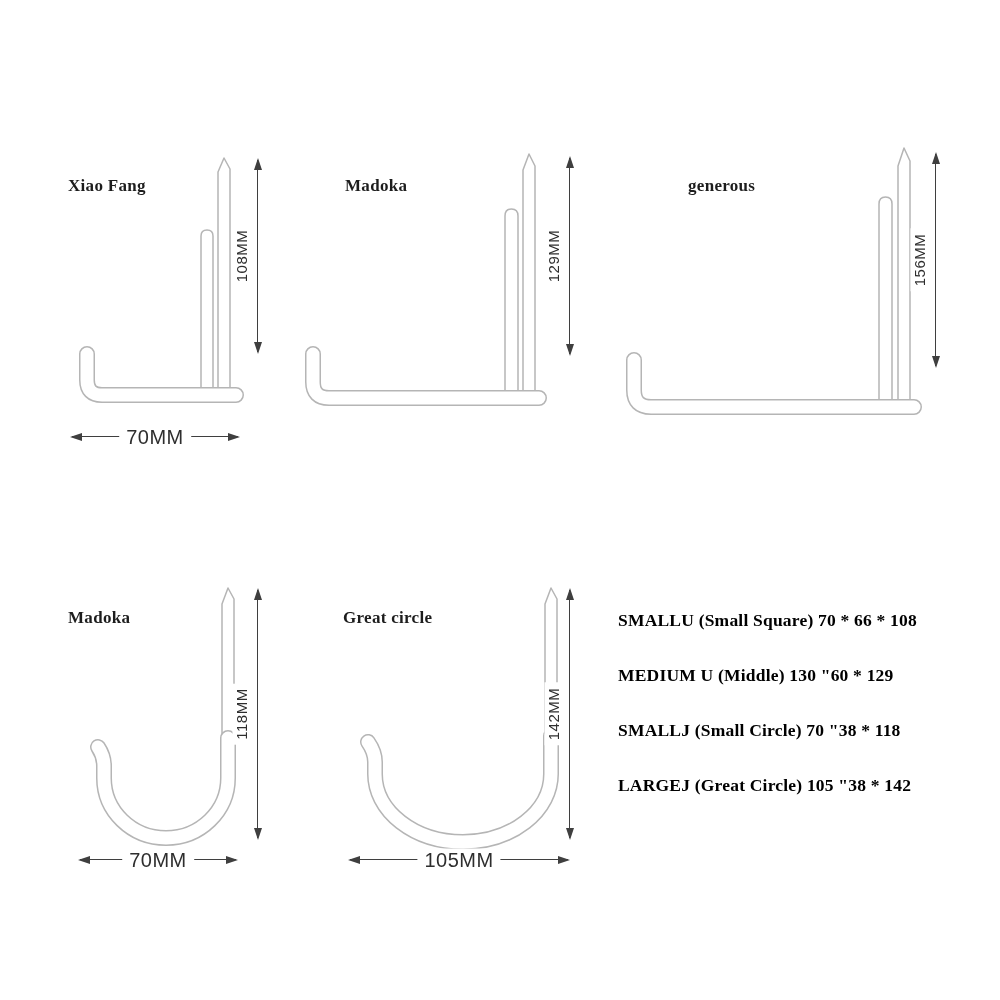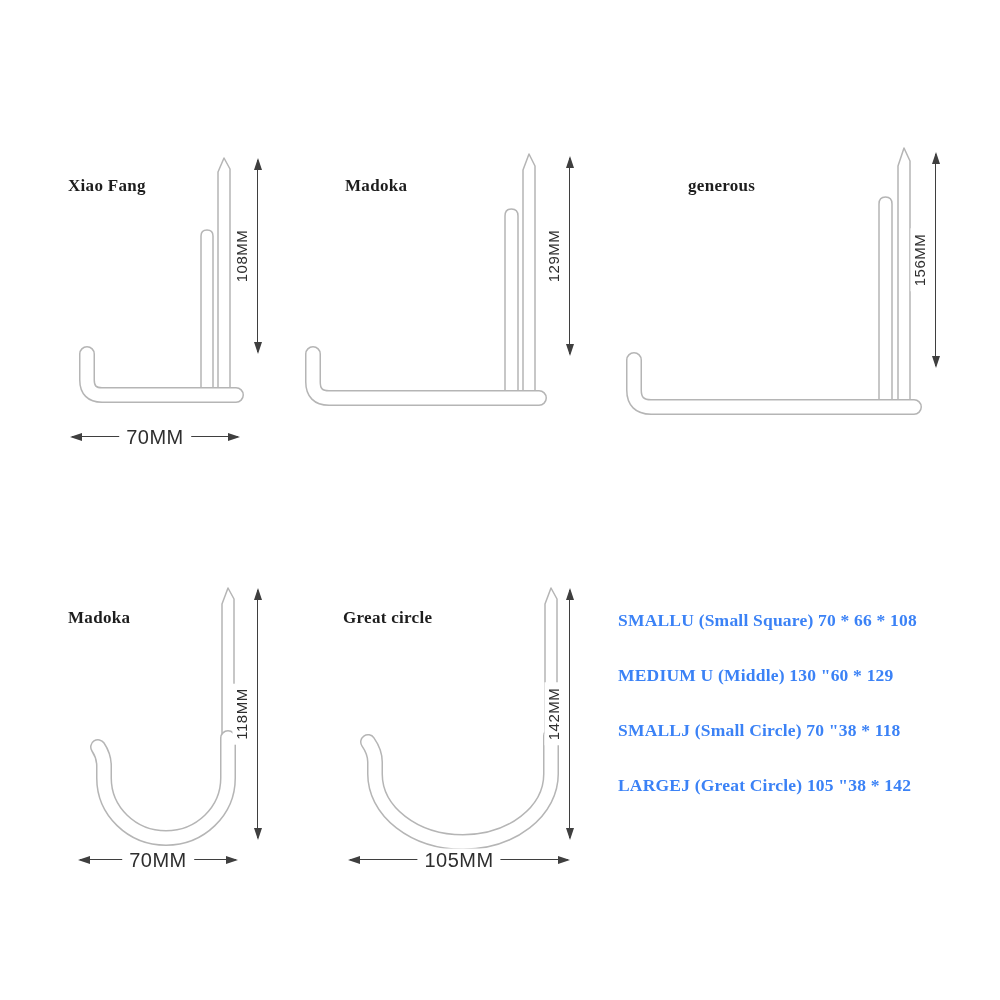--- a/index.html
+++ b/index.html
@@ -39,21 +39,21 @@
     position:absolute; left:7px; top:50%;
     transform:translate(-50%,-50%) rotate(-90deg);
     background:#fff; padding:0 5px; font-family:"Liberation Sans", sans-serif;
     font-size:15px; color:#2e2e2e; letter-spacing:.5px; white-space:nowrap;
   }
 
   
   .spec-list {
     position:absolute; left:618px; top:610px; width:372px;
     font-family:"Liberation Serif", serif; font-weight:700; font-size:17.5px;
-    color:#3b82f6; letter-spacing:.2px;
+    color:#000000; letter-spacing:.2px;
   }
   .spec-item { display:block; line-height:20px; margin-bottom:35px; white-space:nowrap; }
 </style>
 </head>
 <body>
 
 <div class="canvas">
 
   <div class="hook-label" style="left:68px;top:176px">Xiao Fang</div>
   <svg class="hook-art" style="left:58px;top:152px" width="190" height="270" viewBox="0 0 190 270">

